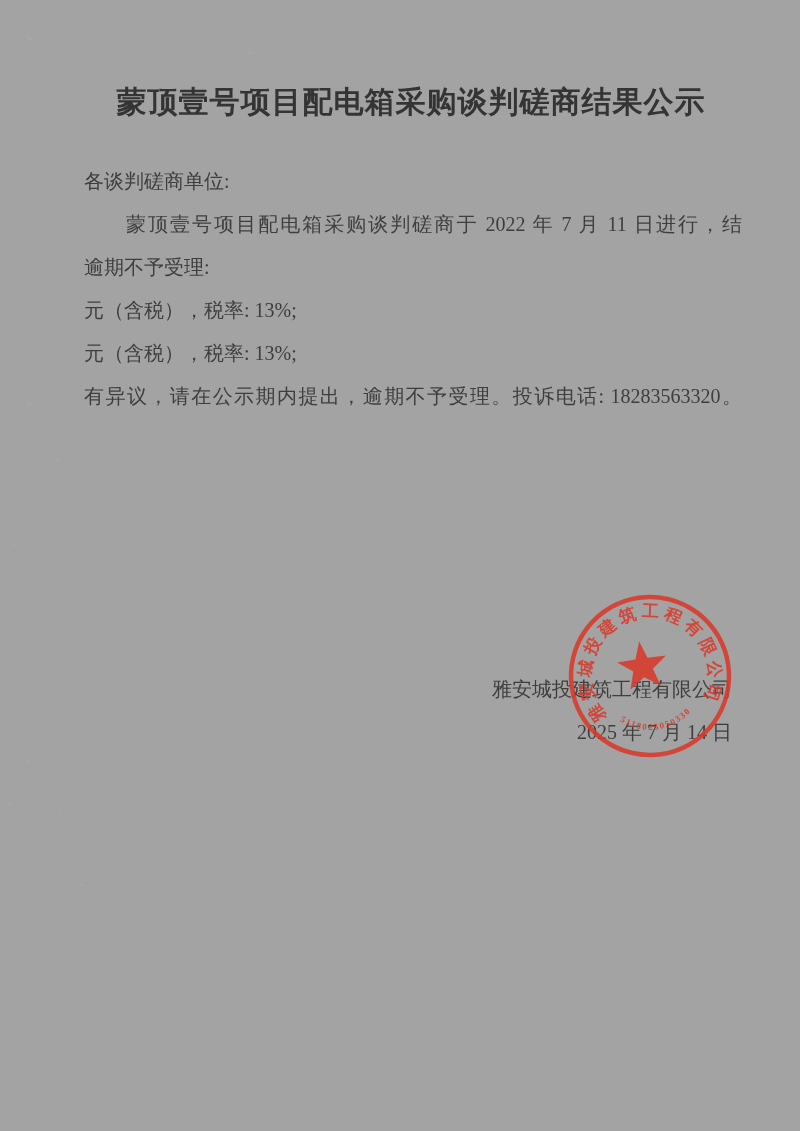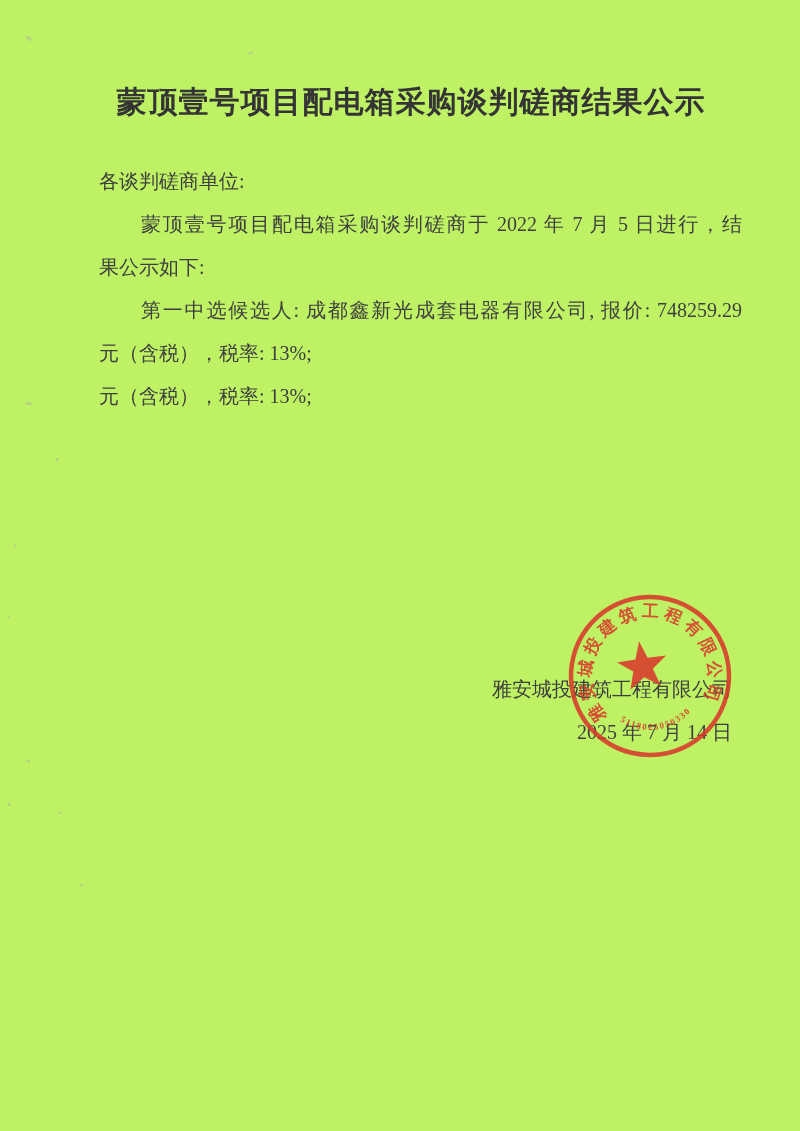--- a/index.html
+++ b/index.html
@@ -1,19 +1,19 @@
 <!DOCTYPE html>
 <html><head>
 <meta charset="utf-8">
 <style>
   html,body{margin:0;padding:0;}
   .page{
     position:relative;
     width:800px;height:1131px;
-    background:#bef264;
+    background:#a3a3a3;
     overflow:hidden;
     font-family:"Liberation Serif","DejaVu Serif",serif;
   }
   .doc-title{
     position:absolute;
     top:84px;left:0;right:0;
     padding-left:22px;
     text-align:center;
     font-family:"Liberation Sans","DejaVu Sans",sans-serif;
     font-weight:700;
@@ -26,21 +26,20 @@
     position:absolute;
     top:160px;left:84px;
     width:658px;
     font-size:20px;
     line-height:43px;
     color:#3e3e3e;
   }
   .bline{
     height:43px;
     text-align:left;
-    margin-left:15px;
   }
   .bline.ind{ text-indent:42px; }
   .bline.just{
     text-align:justify;
     text-align-last:justify;
   }
   .signature{
     position:absolute;
     top:668px;right:68px;left:0;
     text-align:right;
@@ -67,25 +66,25 @@
 </head>
 <body>
 
 <div class="page">
 
   <div class="doc-title">蒙顶壹号项目配电箱采购谈判磋商结果公示</div>
 
   <div class="body-block">
     <div class="bline">各谈判磋商单位:</div>
     <div id="paragraph-lines">
-        <div class="bline ind just">蒙顶壹号项目配电箱采购谈判磋商于 2022 年 7 月 5 日进行，结</div>
-        <div class="bline">果公示如下:</div>
-        <div class="bline ind just">第一中选候选人: 成都鑫新光成套电器有限公司, 报价: 748259.29</div>
+        <div class="bline ind just">蒙顶壹号项目配电箱采购谈判磋商于 2022 年 7 月 11 日进行，结</div>
+        <div class="bline">逾期不予受理:</div>
         <div class="bline">元（含税），税率: 13%;</div>
         <div class="bline">元（含税），税率: 13%;</div>
+        <div class="bline just">有异议，请在公示期内提出，逾期不予受理。投诉电话: 18283563320。</div>
       </div>
   </div>
 
   <div class="signature">
     <div>雅安城投建筑工程有限公司</div>
     <div>2025 年 7 月 14 日</div>
   </div>
 
   <svg class="stamp" width="174" height="174" viewBox="0 0 174 174">
     <g transform="rotate(-8 87 87)" opacity="0.88">

